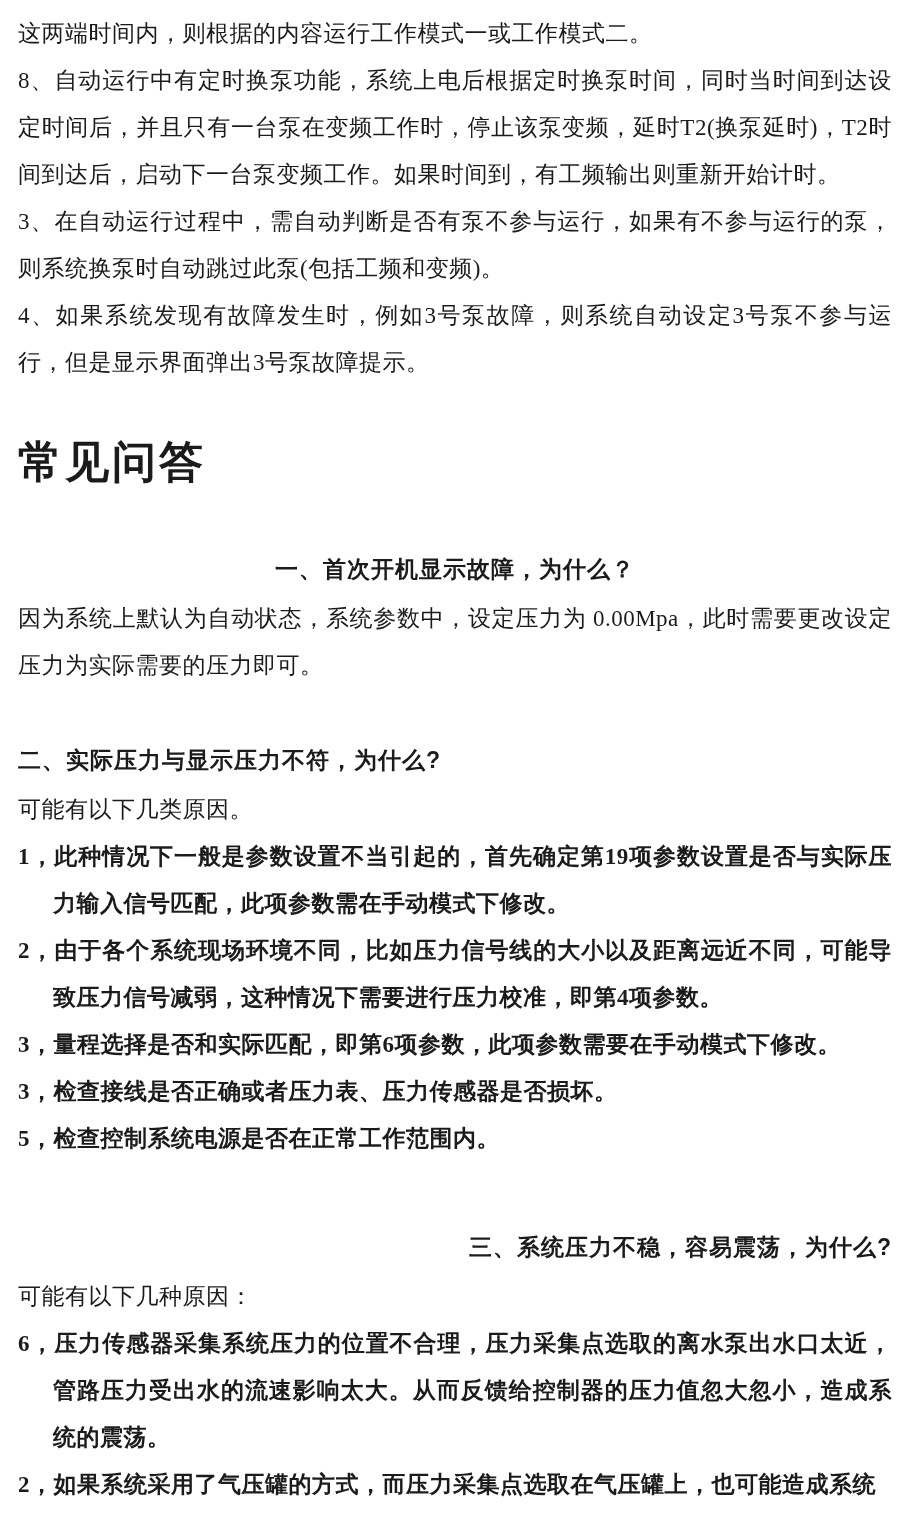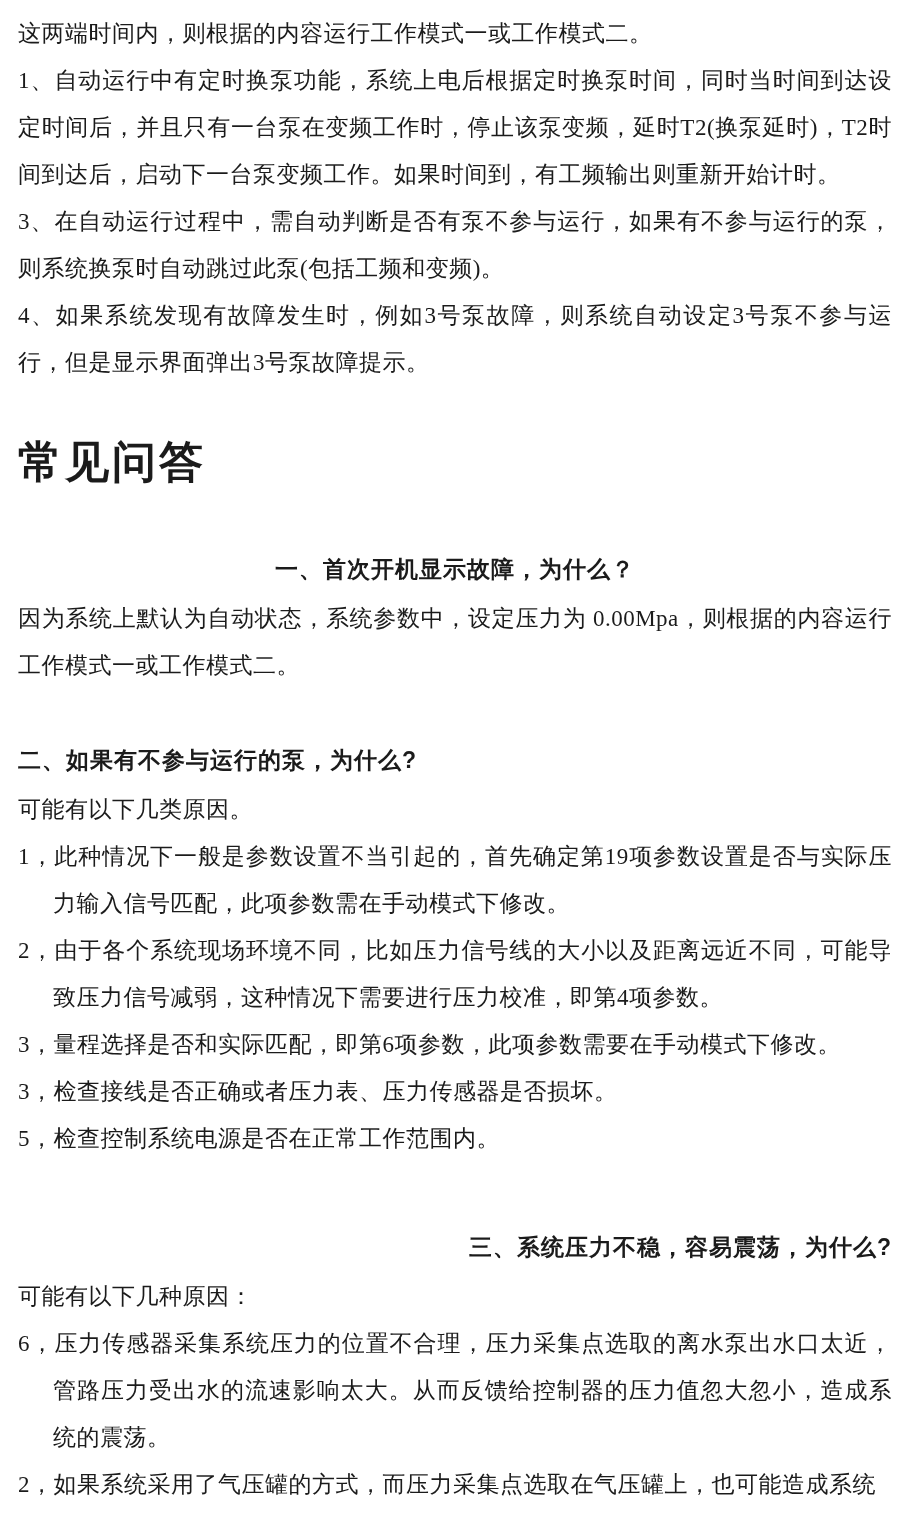--- a/index.html
+++ b/index.html
@@ -41,45 +41,46 @@
     margin: 48px 0 0 0;
     letter-spacing: 1px;
   }
   .faq-block-1 .question { margin-top: 58px; text-align: center; }
   .faq-block-2 .question { margin-top: 48px; }
   .faq-block-3 .question { margin-top: 62px; text-align: right; }
   .answers { margin-top: 2px; }
   .hang {
     padding-left: 35px;
     text-indent: -35px;
+    font-weight: bold;
   }
 </style>
 </head>
 <body>
 
 <div class="page">
 
   <section class="intro">
     <p class="body-line">这两端时间内，则根据的内容运行工作模式一或工作模式二。</p>
-    <p class="body-line">1、自动运行中有定时换泵功能，系统上电后根据定时换泵时间，同时当时间到达设定时间后，并且只有一台泵在变频工作时，停止该泵变频，延时T2(换泵延时)，T2时间到达后，启动下一台泵变频工作。如果时间到，有工频输出则重新开始计时。</p>
+    <p class="body-line">8、自动运行中有定时换泵功能，系统上电后根据定时换泵时间，同时当时间到达设定时间后，并且只有一台泵在变频工作时，停止该泵变频，延时T2(换泵延时)，T2时间到达后，启动下一台泵变频工作。如果时间到，有工频输出则重新开始计时。</p>
     <p class="body-line">3、在自动运行过程中，需自动判断是否有泵不参与运行，如果有不参与运行的泵，则系统换泵时自动跳过此泵(包括工频和变频)。</p>
     <p class="body-line">4、如果系统发现有故障发生时，例如3号泵故障，则系统自动设定3号泵不参与运行，但是显示界面弹出3号泵故障提示。</p>
   </section>
 
   <h1 class="section-title">常见问答</h1>
 
   <section class="faq-block faq-block-1">
     <h2 class="question">一、首次开机显示故障，为什么？</h2>
     <div class="answers">
-      <p class="body-line">因为系统上默认为自动状态，系统参数中，设定压力为 0.00Mpa，则根据的内容运行工作模式一或工作模式二。</p>
+      <p class="body-line">因为系统上默认为自动状态，系统参数中，设定压力为 0.00Mpa，此时需要更改设定压力为实际需要的压力即可。</p>
     </div>
   </section>
 
   <section class="faq-block faq-block-2">
-    <h2 class="question">二、如果有不参与运行的泵，为什么?</h2>
+    <h2 class="question">二、实际压力与显示压力不符，为什么?</h2>
     <div class="answers">
       <p class="body-line">可能有以下几类原因。</p>
       <p class="body-line hang">1，此种情况下一般是参数设置不当引起的，首先确定第19项参数设置是否与实际压力输入信号匹配，此项参数需在手动模式下修改。</p>
       <p class="body-line hang">2，由于各个系统现场环境不同，比如压力信号线的大小以及距离远近不同，可能导致压力信号减弱，这种情况下需要进行压力校准，即第4项参数。</p>
       <p class="body-line hang">3，量程选择是否和实际匹配，即第6项参数，此项参数需要在手动模式下修改。</p>
       <p class="body-line hang">3，检查接线是否正确或者压力表、压力传感器是否损坏。</p>
       <p class="body-line hang">5，检查控制系统电源是否在正常工作范围内。</p>
     </div>
   </section>
 

